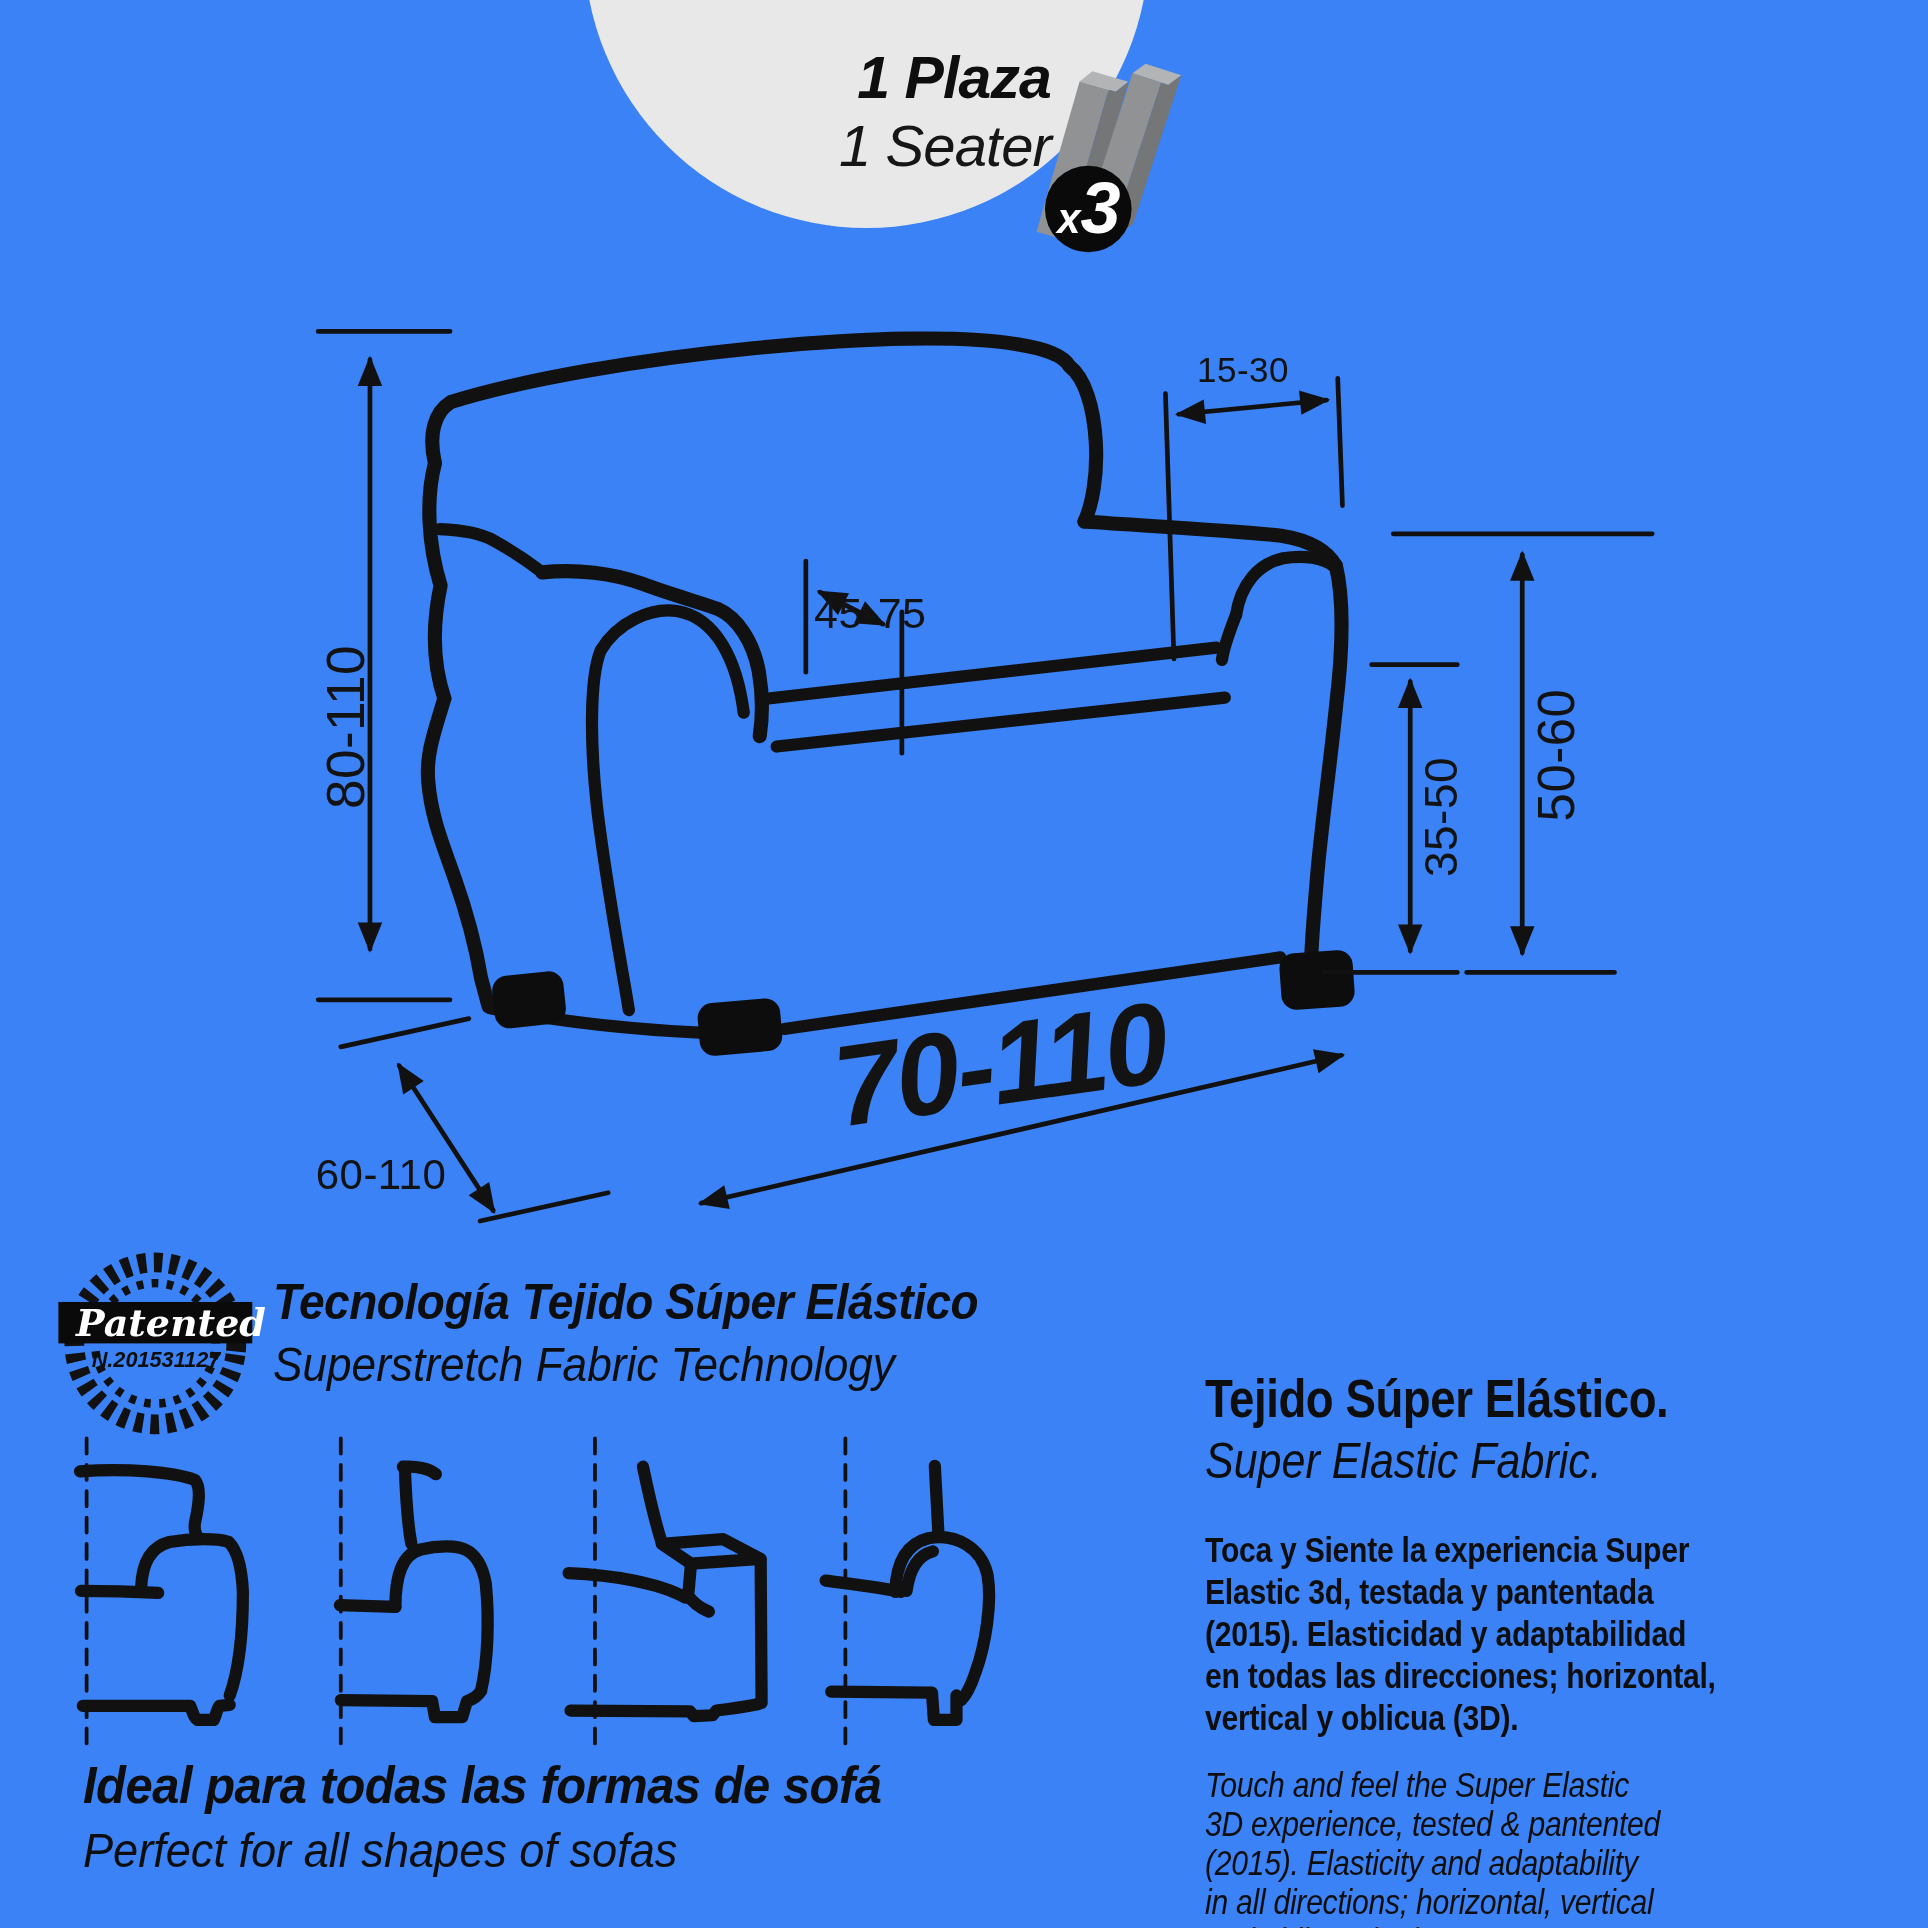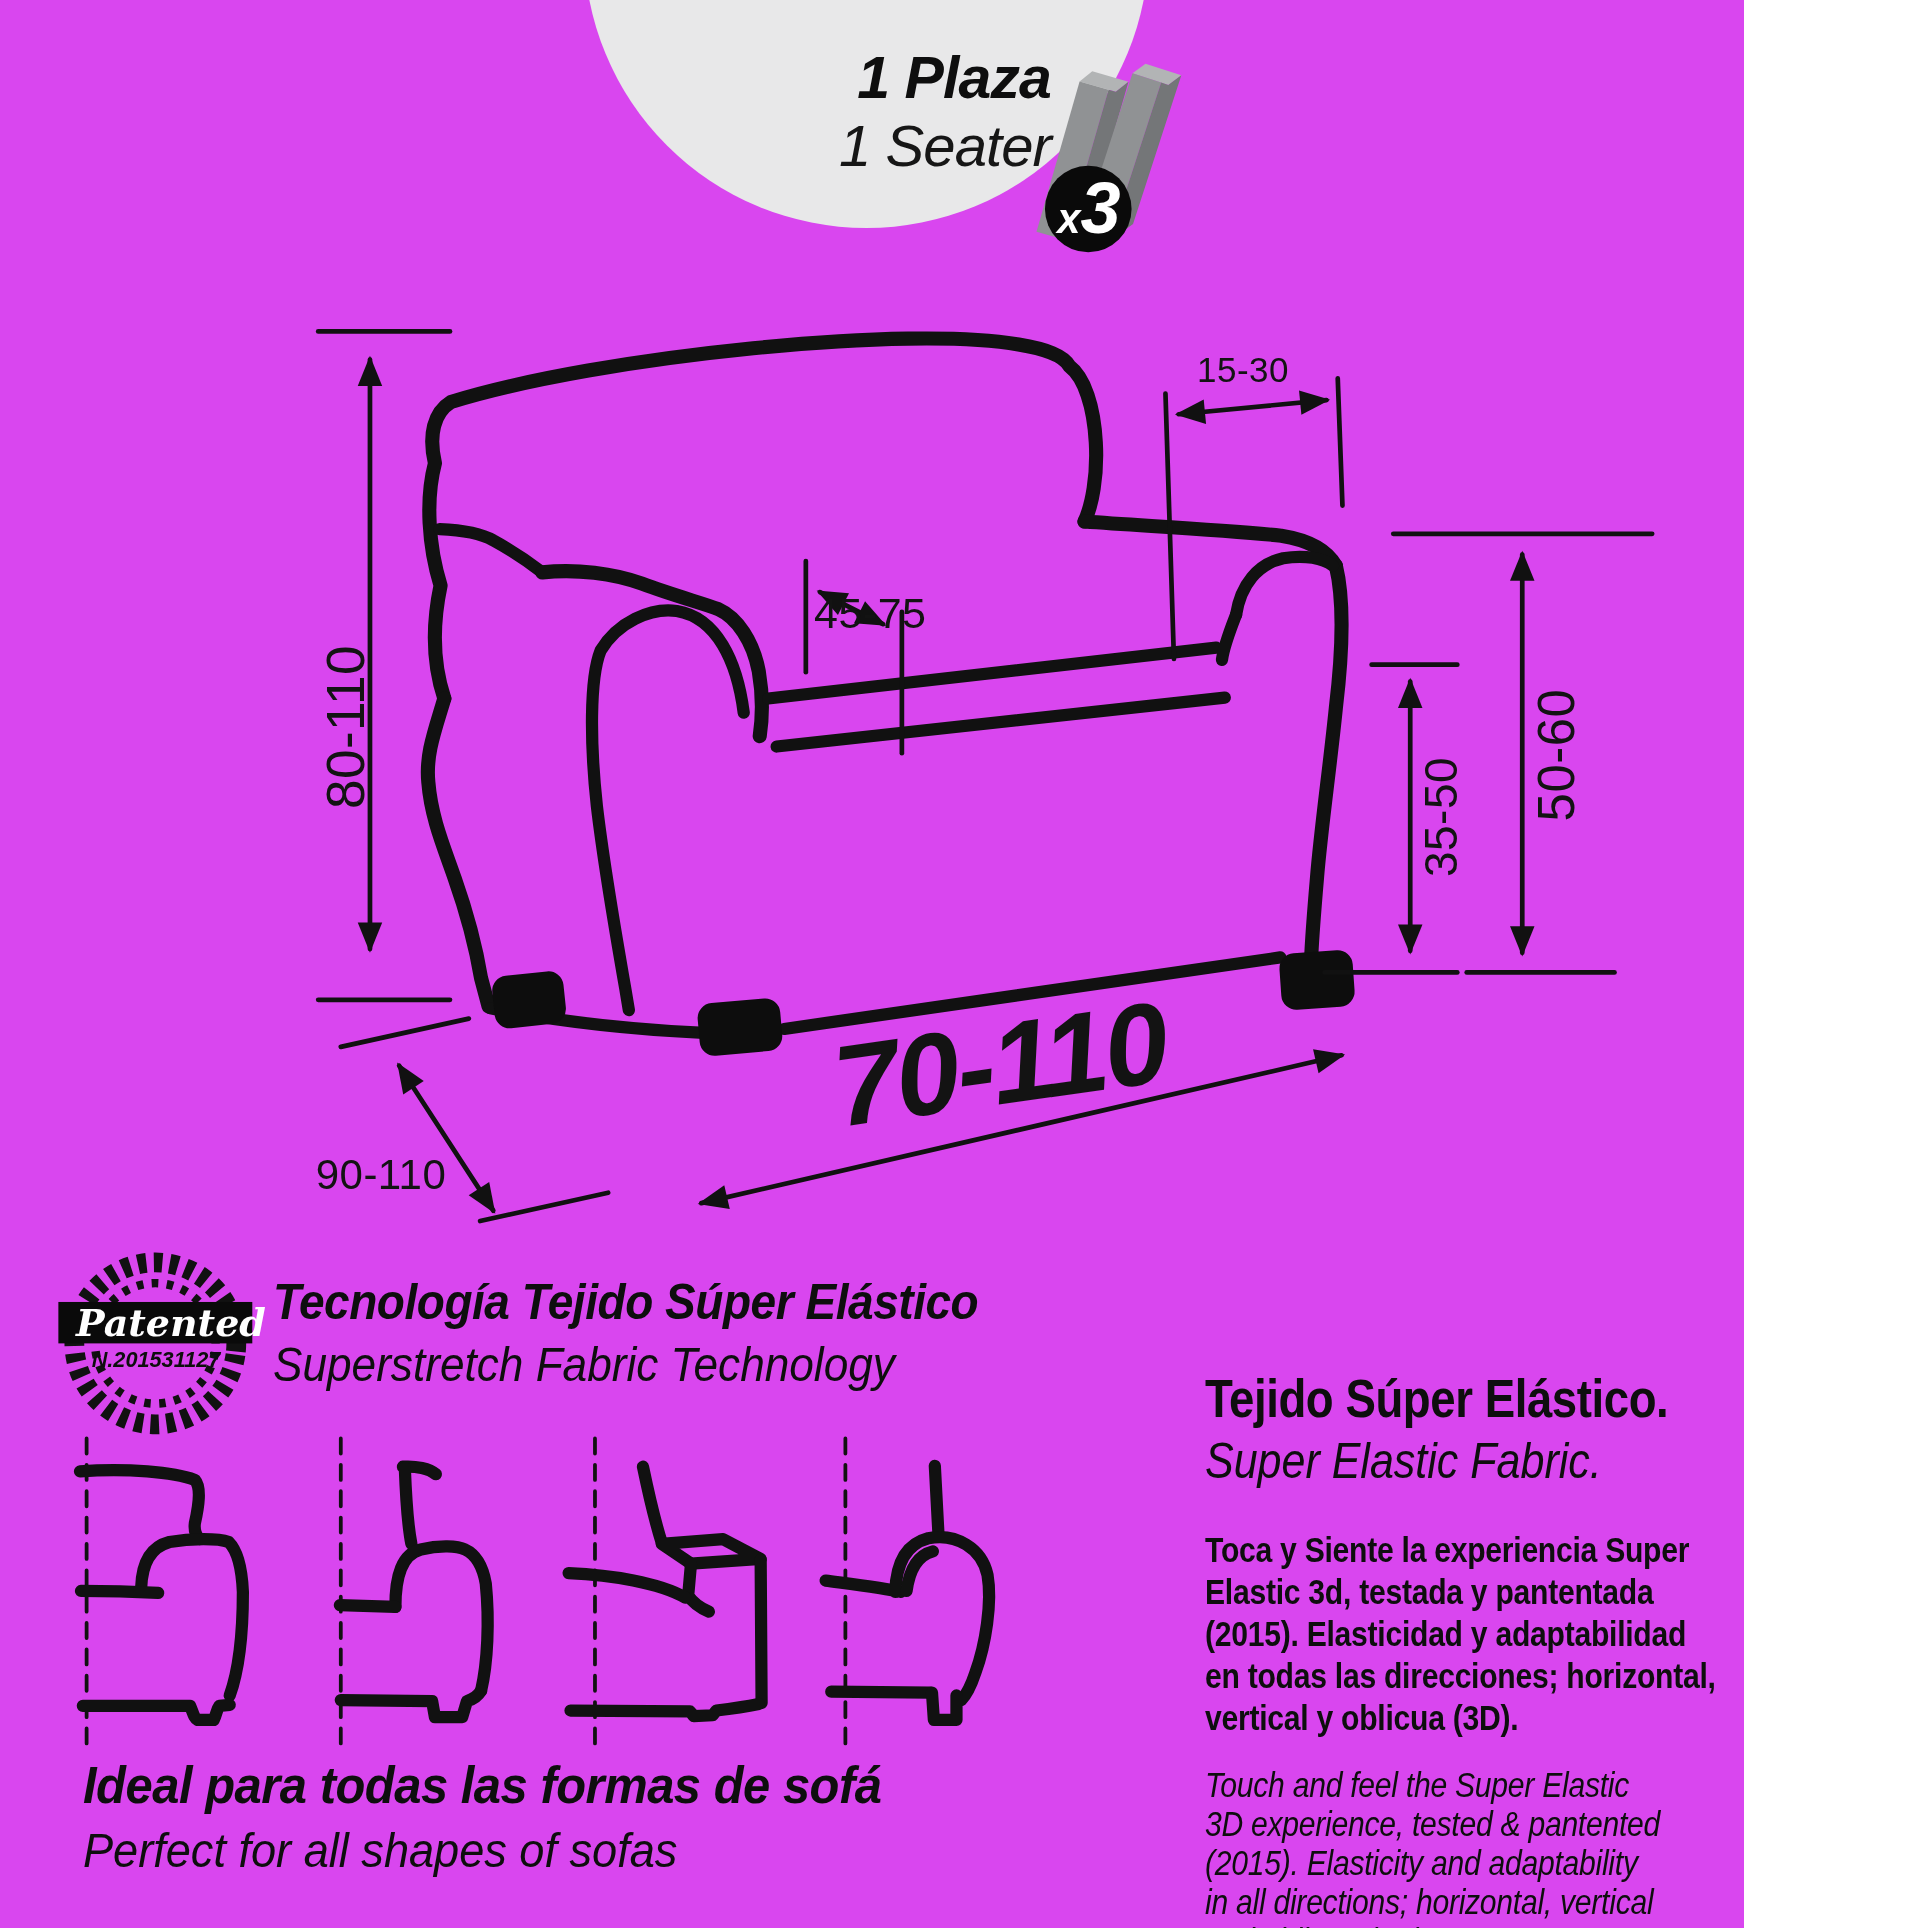--- a/index.html
+++ b/index.html
@@ -1,16 +1,16 @@
 <!DOCTYPE html>
 <html style="font-size:15px"><head>
 <meta charset="utf-8">
 <style>
   html,body{margin:0;padding:0;background:#ffffff;}
-  .stage{position:relative;width:1744px;height:1928px;overflow:hidden;background:#d946ef;
+  .stage{position:relative;width:1928px;height:1928px;overflow:hidden;background:#3b82f6;
          font-family:"Liberation Sans",sans-serif;color:#0e0e0e;}
   .abs{position:absolute;}
   .ctr{transform:translate(-50%,-50%);}
   
   .gray-circle{left:584px;top:-337px;width:565px;height:565px;border-radius:50%;background:#e8e8e9;}
   .size-block{left:659px;width:392px;text-align:right;line-height:1;}
   .size-es{top:49px;font-size:59px;font-weight:800;font-style:italic;letter-spacing:-0.9px;}
   .size-en{top:117px;font-size:58px;font-weight:400;font-style:italic;letter-spacing:-0.9px;color:#161616;}
   .x3-label{left:1089px;top:211px;transform:translate(-50%,-54%);color:#fff;
             font-style:italic;font-weight:800;font-size:72px;line-height:1;}
@@ -162,21 +162,21 @@
         <path d="M 990,1798 L 992,1827 L 1016,1827 L 1016,1801"></path>
       </g>
     </g>
   </svg>
 
   <div class="abs size-block size-es">1 Plaza</div>
   <div class="abs size-block size-en">1 Seater</div>
   <div class="abs x3-label">x3</div>
 
   <div class="abs dim dim-rot dim-back">80-110</div>
-  <div class="abs dim ctr dim-depth">90-110</div>
+  <div class="abs dim ctr dim-depth">60-110</div>
   <div class="abs dim dim-seatw">45-75</div>
   <div class="abs dim ctr dim-armw">15-30</div>
   <div class="abs dim dim-rot dim-armh">50-60</div>
   <div class="abs dim dim-rot dim-seath">35-50</div>
   <div class="abs dim dim-width">70-110</div>
 
   <div class="abs ctr patented-label">Patented</div>
   <div class="abs ctr patent-number">N.201531127</div>
 
   <div class="abs tech-title-es">Tecnología Tejido Súper Elástico</div>

